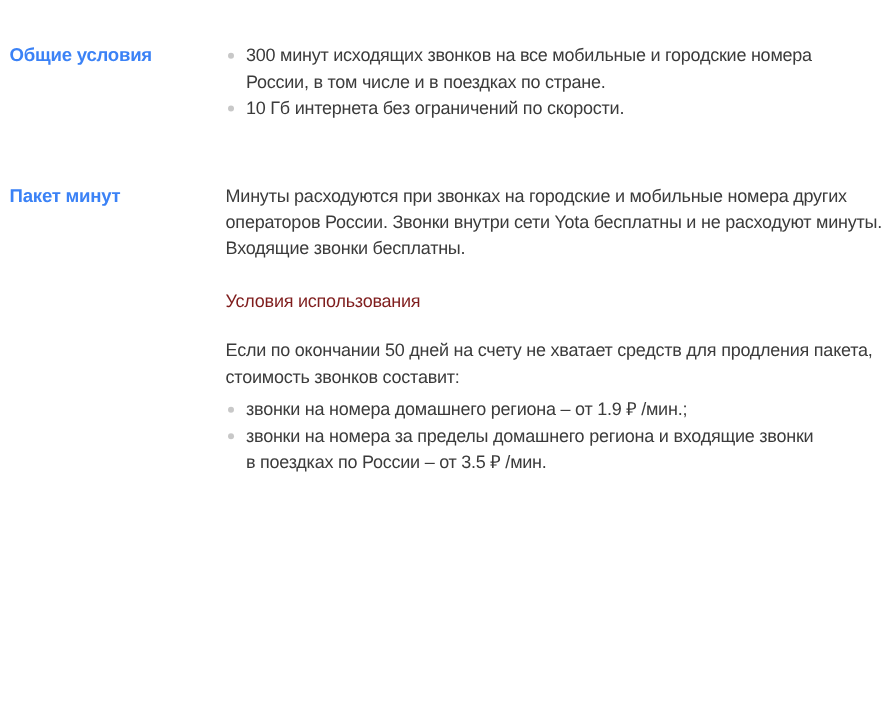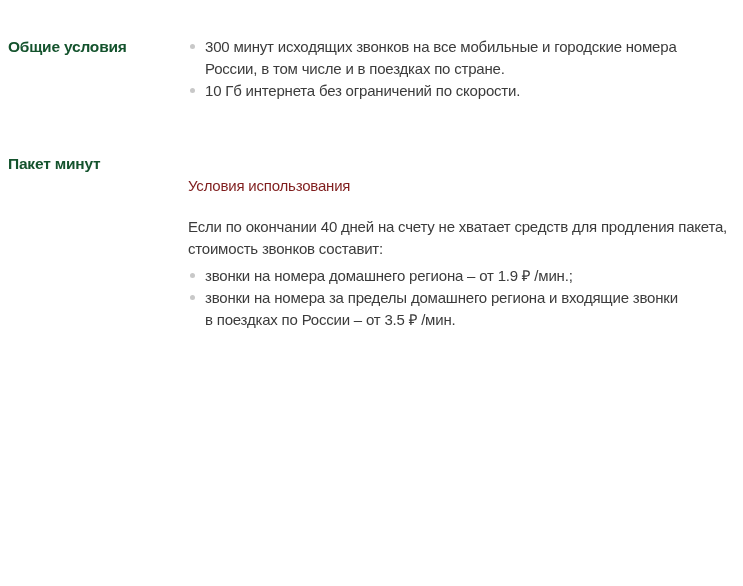--- a/index.html
+++ b/index.html
@@ -31,21 +31,21 @@
   .left-col {
     width: 188px;
     flex-shrink: 0;
     box-sizing: border-box;
     padding-left: 8px;
   }
   .section-heading {
     margin: 0;
     font-size: 15.5px;
     font-weight: bold;
-    color: #14532d;
+    color: #3b82f6;
     line-height: 22px;
   }
   .right-col {
     width: 550px;
     box-sizing: border-box;
   }
   .text-block {
     margin: 0;
     white-space: pre-line;
   }
@@ -92,22 +92,25 @@
         <li><span class="bullet-dot"></span><span>10 Гб интернета без ограничений по скорости.</span></li>
       </ul>
     </div>
   </div>
 
   <div class="section section-minutes">
     <div class="left-col">
       <h3 class="section-heading">Пакет минут</h3>
     </div>
     <div class="right-col">
+      <p class="text-block">Минуты расходуются при звонках на городские и мобильные номера других
+операторов России. Звонки внутри сети Yota бесплатны и не расходуют минуты.
+Входящие звонки бесплатны.</p>
       <p class="text-block subheading">Условия использования</p>
-      <p class="text-block para-3">Если по окончании 40 дней на счету не хватает средств для продления пакета,
+      <p class="text-block para-3">Если по окончании 50 дней на счету не хватает средств для продления пакета,
 стоимость звонков составит:</p>
       <ul class="bullet-list bottom-list">
         <li><span class="bullet-dot"></span><span>звонки на номера домашнего региона – от 1.9 ₽ /мин.;</span></li>
         <li><span class="bullet-dot"></span><span>звонки на номера за пределы домашнего региона и входящие звонки
 в поездках по России – от 3.5 ₽ /мин.</span></li>
       </ul>
     </div>
   </div>
 
 </div>

